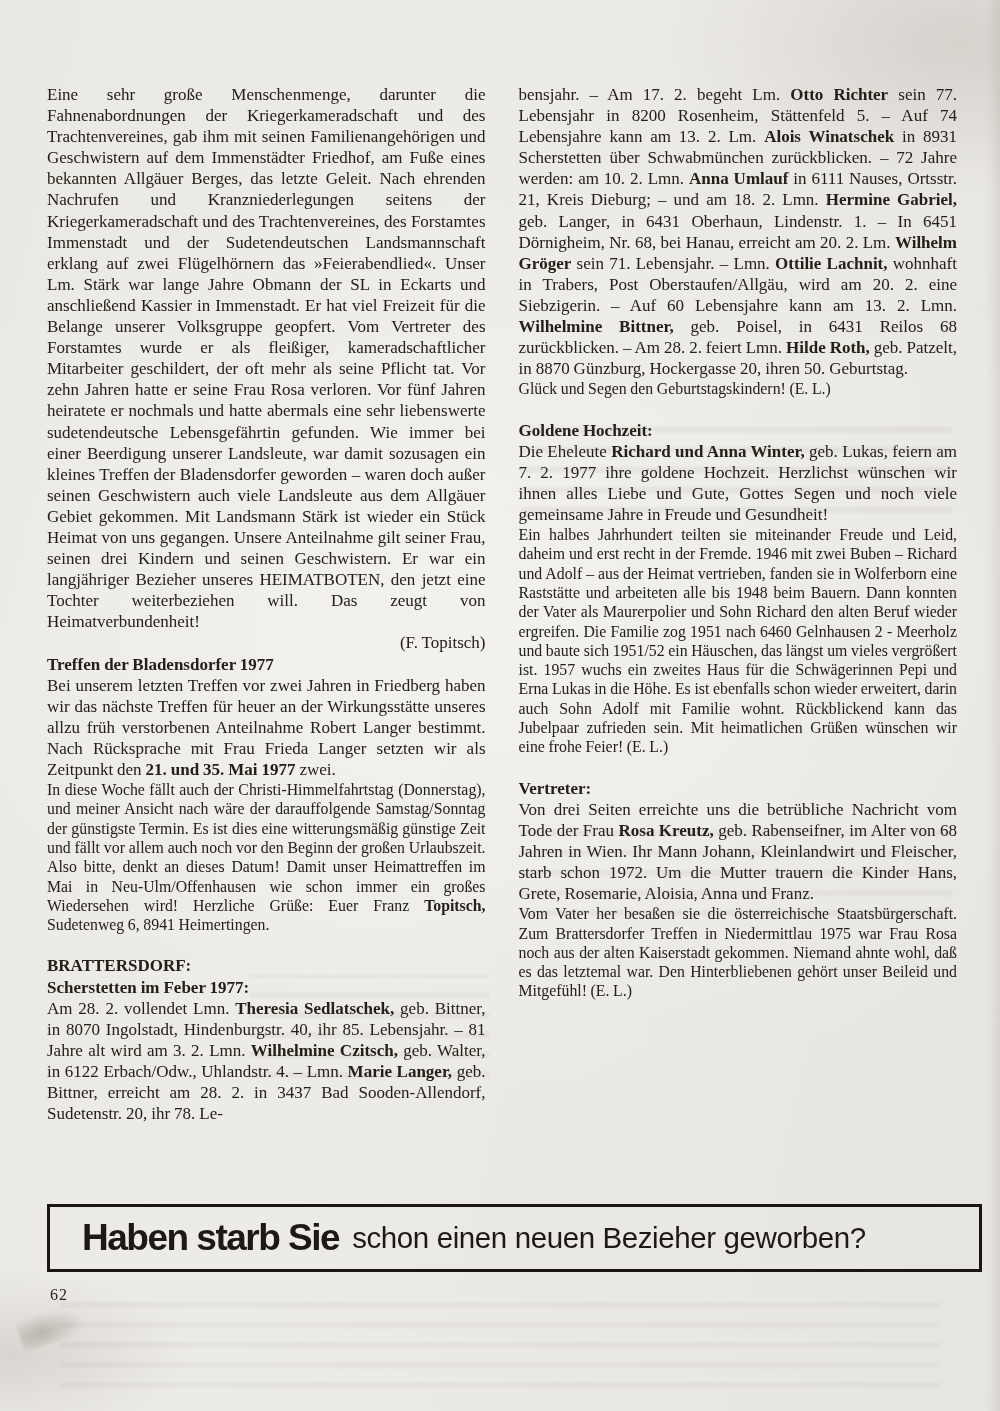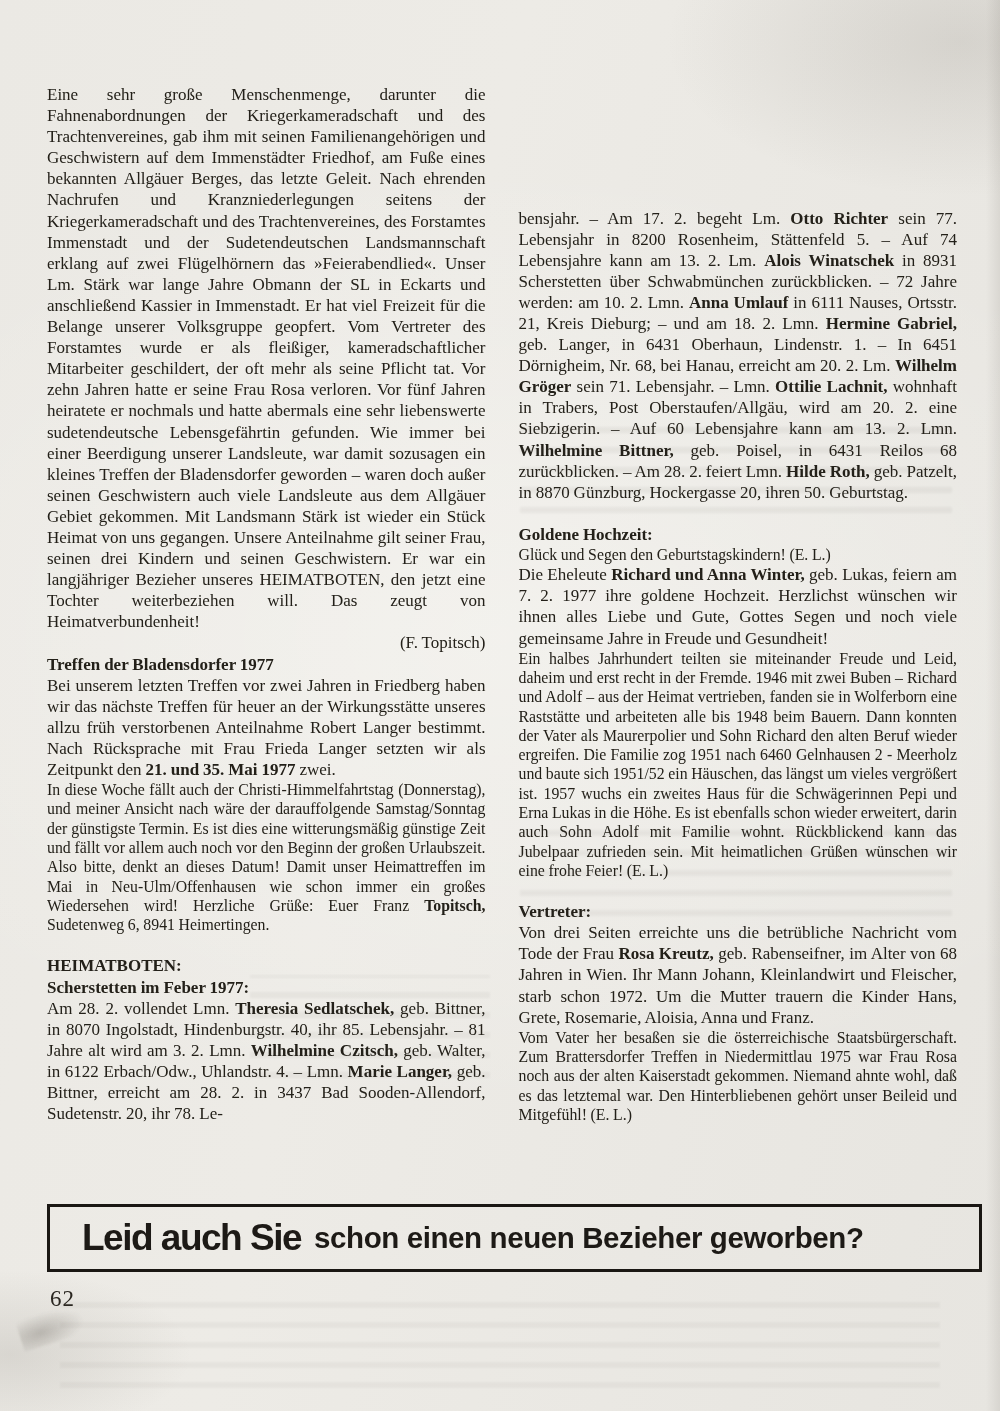--- a/index.html
+++ b/index.html
@@ -15,21 +15,21 @@
     background:
       radial-gradient(ellipse 420px 220px at 96% 3%, rgba(108,102,92,.16), transparent 70%),
       radial-gradient(ellipse 260px 120px at 1% 96%, rgba(96,90,80,.14), transparent 70%),
       radial-gradient(ellipse 900px 600px at 50% 45%, rgba(255,255,252,.35), transparent 80%),
       linear-gradient(to left, rgba(105,99,90,.12), transparent 14px),
       linear-gradient(103deg, #ebe9e4 0%, #edebe6 40%, #e7e5e0 100%);
     color:var(--ink,#232019);
   }
   .columns{
     position:absolute;left:47px;top:84px;width:910px;
-    display:flex;gap:33px;align-items:flex-end;
+    display:flex;gap:33px;
   }
   .col{width:443px;}
   .block{
     font-size:17px;line-height:21.1px;
     text-align:justify;
     hyphens:auto;-webkit-hyphens:auto;
     word-spacing:-0.3px;
   }
   .block.small{font-size:15.8px;line-height:19.3px;}
   .block.heading{font-weight:bold;text-align:left;}
@@ -41,25 +41,25 @@
     border:3px solid #1a1713;
     display:flex;align-items:center;
     padding-left:32px;
     font-family:"Liberation Sans",sans-serif;
     color:#1d1a16;
   }
   .promo-bold{
     font-weight:700;font-size:37px;letter-spacing:-1.5px;white-space:pre;
   }
   .promo-reg{
-    font-weight:700;font-size:29.5px;letter-spacing:-0.4px;margin-left:13px;white-space:pre;
+    font-weight:400;font-size:29.5px;letter-spacing:-0.4px;margin-left:13px;white-space:pre;
   }
   .page-number{
     position:absolute;left:50px;top:1286px;
-    font-size:23px;color:#2a2620;letter-spacing:1px;
+    font-size:16px;color:#2a2620;letter-spacing:1px;
   }
   .bleed{
     position:absolute;pointer-events:none;
     opacity:.055;filter:blur(1.3px);
     background:repeating-linear-gradient(0deg,transparent 0 7px,#4a443c 7px 13px,transparent 13px 20px);
   }
   .bleed.b1{left:520px;top:420px;width:432px;height:100px;}
   .bleed.b2{left:520px;top:828px;width:432px;height:95px;opacity:.05;}
   .bleed.b3{left:250px;top:975px;width:240px;height:110px;opacity:.045;}
   .bleed.b4{left:60px;top:1300px;width:880px;height:95px;opacity:.04;}
@@ -74,38 +74,38 @@
 
 <div class="page">
 
   <div class="columns">
     <div class="col">
         <div class="block paragraph body"><span>Eine sehr große Menschenmenge, darunter die Fahnenabordnungen der Kriegerkameradschaft und des Trachtenvereines, gab ihm mit seinen Familienangehörigen und Geschwistern auf dem Immenstädter Friedhof, am Fuße eines bekannten Allgäuer Berges, das letzte Geleit. Nach ehrenden Nachrufen und Kranzniederlegungen seitens der Kriegerkameradschaft und des Trachtenvereines, des Forstamtes Immenstadt und der Sudetendeutschen Landsmannschaft erklang auf zwei Flügelhörnern das »Feierabendlied«. Unser Lm. Stärk war lange Jahre Obmann der SL in Eckarts und anschließend Kassier in Immenstadt. Er hat viel Freizeit für die Belange unserer Volksgruppe geopfert. Vom Vertreter des Forstamtes wurde er als fleißiger, kameradschaftlicher Mitarbeiter geschildert, der oft mehr als seine Pflicht tat. Vor zehn Jahren hatte er seine Frau Rosa verloren. Vor fünf Jahren heiratete er nochmals und hatte abermals eine sehr liebenswerte sudetendeutsche Lebensgefährtin gefunden. Wie immer bei einer Beerdigung unserer Landsleute, war damit sozusagen ein kleines Treffen der Bladensdorfer geworden – waren doch außer seinen Geschwistern auch viele Landsleute aus dem Allgäuer Gebiet gekommen. Mit Landsmann Stärk ist wieder ein Stück Heimat von uns gegangen. Unsere Anteilnahme gilt seiner Frau, seinen drei Kindern und seinen Geschwistern. Er war ein langjähriger Bezieher unseres HEIMATBOTEN, den jetzt eine Tochter weiterbeziehen will. Das zeugt von Heimatverbundenheit!</span></div>
         <div class="block signature body"><span>(F. Topitsch)</span></div>
         <div class="block heading body"><span class="b">Treffen der Bladensdorfer 1977</span></div>
         <div class="block paragraph body"><span>Bei unserem letzten Treffen vor zwei Jahren in Friedberg haben wir das nächste Treffen für heuer an der Wirkungsstätte unseres allzu früh verstorbenen Anteilnahme Robert Langer bestimmt. Nach Rücksprache mit Frau Frieda Langer setzten wir als Zeitpunkt den </span><span class="b">21. und 35. Mai 1977</span><span> zwei.</span></div>
         <div class="block paragraph small"><span>In diese Woche fällt auch der Christi-Himmelfahrtstag (Donnerstag), und meiner Ansicht nach wäre der darauffolgende Samstag/Sonntag der günstigste Termin. Es ist dies eine witterungsmäßig günstige Zeit und fällt vor allem auch noch vor den Beginn der großen Urlaubszeit. Also bitte, denkt an dieses Datum! Damit unser Heimattreffen im Mai in Neu-Ulm/Offenhausen wie schon immer ein großes Wiedersehen wird! Herzliche Grüße: Euer Franz </span><span class="b">Topitsch,</span><span> Sudetenweg 6, 8941 Heimertingen.</span></div>
-        <div class="block heading body gap"><span class="b">HEIMATBOTEN:</span></div>
+        <div class="block heading body gap"><span class="b">BRATTERSDORF:</span></div>
         <div class="block heading body"><span class="b">Scherstetten im Feber 1977:</span></div>
         <div class="block paragraph body"><span>Am 28. 2. vollendet Lmn. </span><span class="b">Theresia Sedlatschek,</span><span> geb. Bittner, in 8070 Ingolstadt, Hindenburgstr. 40, ihr 85. Lebensjahr. – 81 Jahre alt wird am 3. 2. Lmn. </span><span class="b">Wilhelmine Czitsch,</span><span> geb. Walter, in 6122 Erbach/Odw., Uhlandstr. 4. – Lmn. </span><span class="b">Marie Langer,</span><span> geb. Bittner, erreicht am 28. 2. in 3437 Bad Sooden-Allendorf, Sudetenstr. 20, ihr 78. Le-</span></div>
       </div>
     <div class="col">
         <div class="block paragraph body"><span>bensjahr. – Am 17. 2. begeht Lm. </span><span class="b">Otto Richter</span><span> sein 77. Lebensjahr in 8200 Rosenheim, Stättenfeld 5. – Auf 74 Lebensjahre kann am 13. 2. Lm. </span><span class="b">Alois Winatschek</span><span> in 8931 Scherstetten über Schwabmünchen zurückblicken. – 72 Jahre werden: am 10. 2. Lmn. </span><span class="b">Anna Umlauf</span><span> in 6111 Nauses, Ortsstr. 21, Kreis Dieburg; – und am 18. 2. Lmn. </span><span class="b">Hermine Gabriel,</span><span> geb. Langer, in 6431 Oberhaun, Lindenstr. 1. – In 6451 Dörnigheim, Nr. 68, bei Hanau, erreicht am 20. 2. Lm. </span><span class="b">Wilhelm Gröger</span><span> sein 71. Lebensjahr. – Lmn. </span><span class="b">Ottilie Lachnit,</span><span> wohnhaft in Trabers, Post Oberstaufen/Allgäu, wird am 20. 2. eine Siebzigerin. – Auf 60 Lebensjahre kann am 13. 2. Lmn. </span><span class="b">Wilhelmine Bittner,</span><span> geb. Poisel, in 6431 Reilos 68 zurückblicken. – Am 28. 2. feiert Lmn. </span><span class="b">Hilde Roth,</span><span> geb. Patzelt, in 8870 Günzburg, Hockergasse 20, ihren 50. Geburtstag.</span></div>
+        <div class="block paragraph small"><span>Glück und Segen den Geburtstagskindern! (E. L.)</span></div>
         <div class="block heading body gap"><span class="b">Goldene Hochzeit:</span></div>
-        <div class="block paragraph small"><span>Glück und Segen den Geburtstagskindern! (E. L.)</span></div>
         <div class="block paragraph body"><span>Die Eheleute </span><span class="b">Richard und Anna Winter,</span><span> geb. Lukas, feiern am 7. 2. 1977 ihre goldene Hochzeit. Herzlichst wünschen wir ihnen alles Liebe und Gute, Gottes Segen und noch viele gemeinsame Jahre in Freude und Gesundheit!</span></div>
         <div class="block paragraph small"><span>Ein halbes Jahrhundert teilten sie miteinander Freude und Leid, daheim und erst recht in der Fremde. 1946 mit zwei Buben – Richard und Adolf – aus der Heimat vertrieben, fanden sie in Wolferborn eine Raststätte und arbeiteten alle bis 1948 beim Bauern. Dann konnten der Vater als Maurerpolier und Sohn Richard den alten Beruf wieder ergreifen. Die Familie zog 1951 nach 6460 Gelnhausen 2 - Meerholz und baute sich 1951/52 ein Häuschen, das längst um vieles vergrößert ist. 1957 wuchs ein zweites Haus für die Schwägerinnen Pepi und Erna Lukas in die Höhe. Es ist ebenfalls schon wieder erweitert, darin auch Sohn Adolf mit Familie wohnt. Rückblickend kann das Jubelpaar zufrieden sein. Mit heimatlichen Grüßen wünschen wir eine frohe Feier! (E. L.)</span></div>
         <div class="block heading body gap"><span class="b">Vertreter:</span></div>
         <div class="block paragraph body"><span>Von drei Seiten erreichte uns die betrübliche Nachricht vom Tode der Frau </span><span class="b">Rosa Kreutz,</span><span> geb. Rabenseifner, im Alter von 68 Jahren in Wien. Ihr Mann Johann, Kleinlandwirt und Fleischer, starb schon 1972. Um die Mutter trauern die Kinder Hans, Grete, Rosemarie, Aloisia, Anna und Franz.</span></div>
         <div class="block paragraph small"><span>Vom Vater her besaßen sie die österreichische Staatsbürgerschaft. Zum Brattersdorfer Treffen in Niedermittlau 1975 war Frau Rosa noch aus der alten Kaiserstadt gekommen. Niemand ahnte wohl, daß es das letztemal war. Den Hinterbliebenen gehört unser Beileid und Mitgefühl! (E. L.)</span></div>
       </div>
   </div>
 
   <div class="promo-box">
-    <span class="promo-bold">Leid auch Sie</span>
+    <span class="promo-bold">Haben starb Sie</span>
     <span class="promo-reg">schon einen neuen Bezieher geworben?</span>
   </div>
 
   <div class="page-number">62</div>
 
   <div class="bleed b1"></div>
   <div class="bleed b2"></div>
   <div class="bleed b3"></div>
   <div class="bleed b4"></div>
   <div class="smudge"></div>

